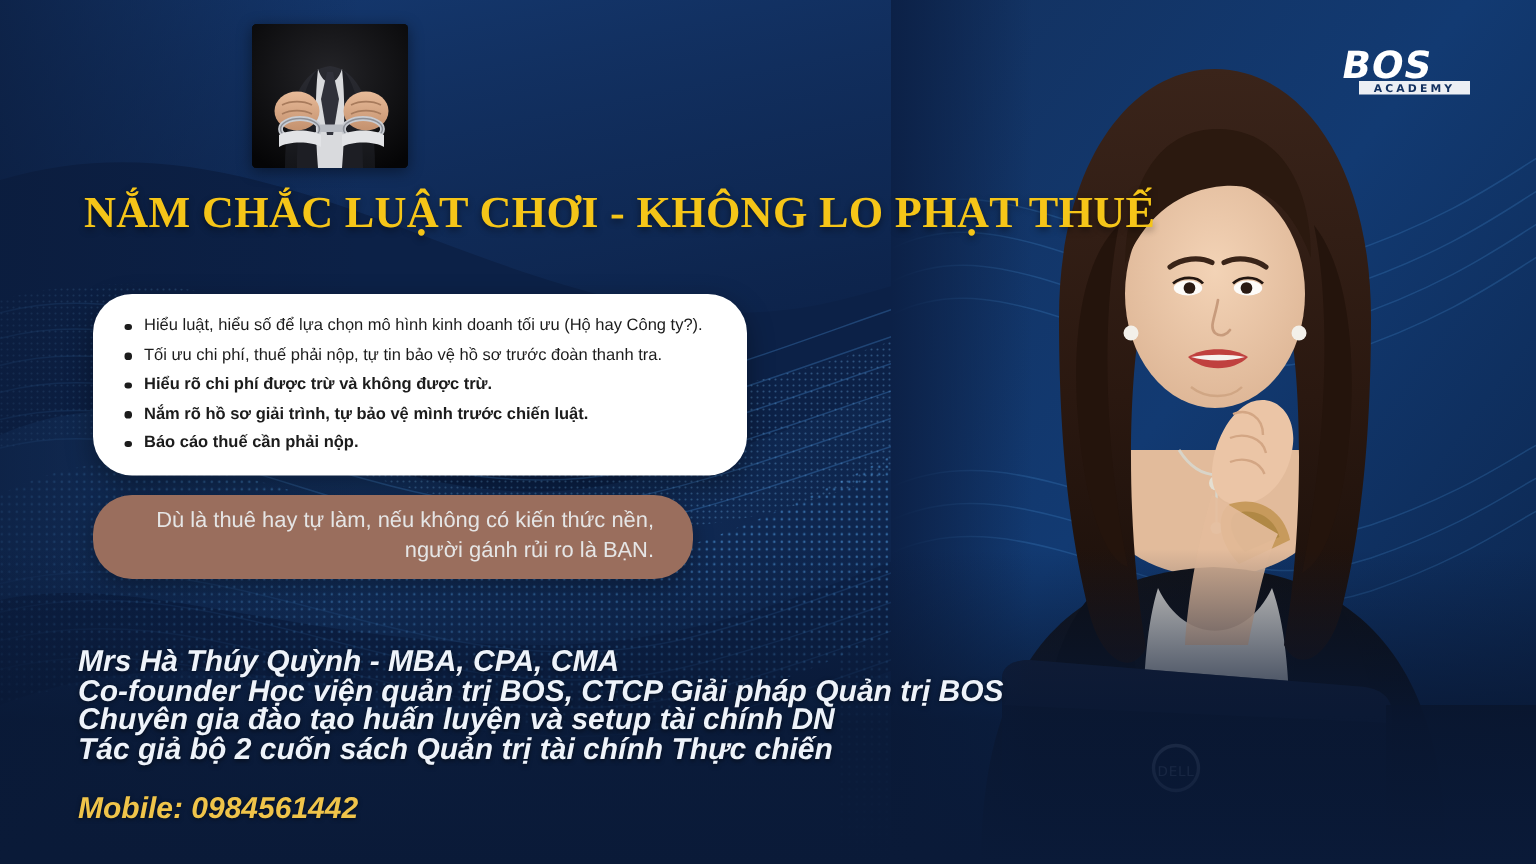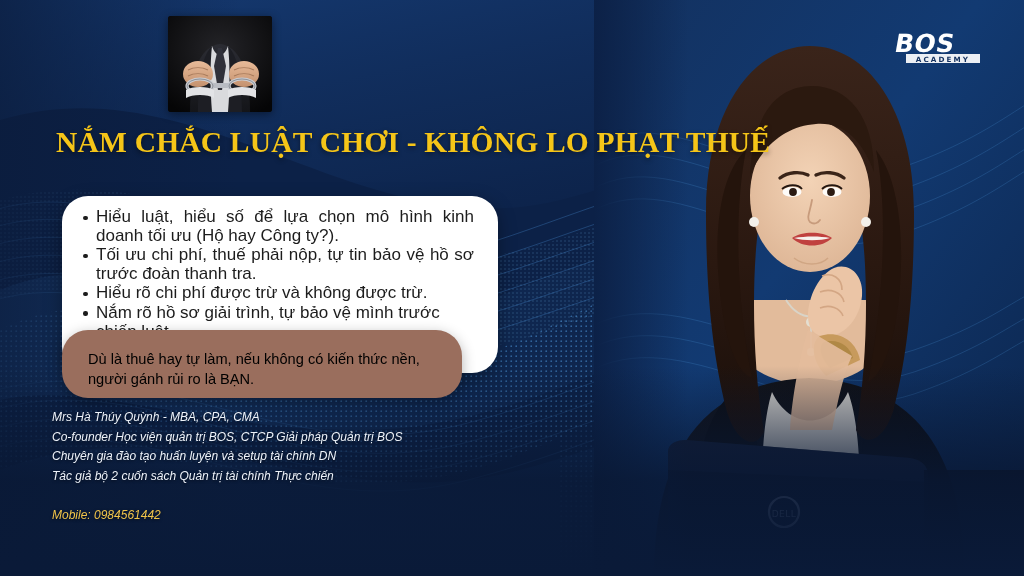--- a/index.html
+++ b/index.html
@@ -93,66 +93,67 @@
     box-shadow: 0 6px 18px rgba(0,0,0,0.35);
   }
   .bullet-card ul {
     margin: 0;
     padding: 0 0 0 20px;
     list-style: none;
   }
   .bullet-card li {
     position: relative;
     color: #1c1c1c;
-    font-size: 17px;
+    font-size: 11px;
     line-height: 18.6px;
     margin: 0 0 1px 0;
     text-align: justify;
     padding-right: 2px;
   }
   .bullet-card li:last-child { margin-bottom: 0; }
   .bullet-card li::before {
     content: "";
     position: absolute;
     left: -13px;
     top: 7.5px;
     width: 4.5px;
     height: 4.5px;
     border-radius: 50%;
     background: #1c1c1c;
   }
-  .bullet-card li.no-justify { text-align: left; }
+  .bullet-card li.no-justify { text-align: left; font-weight: bold; }
 
   
   .quote-pill {
     position: absolute;
     left: 62px;
     top: 330px;
     width: 400px;
     box-sizing: border-box;
-    padding: 20px 26px 9px;
+    padding: 8px 26px 9px;
     background: #9a6e5d;
     border-radius: 26px;
-    color: #000000;
+    color: #e5e5e5;
     font-size: 14.6px;
     line-height: 19.5px;
-    text-align: left;
+    text-align: right;
     box-shadow: 0 4px 14px rgba(0,0,0,0.3);
   }
 
   
   .credentials {
     position: absolute;
     left: 52px;
-    top: 408px;
+    top: 432px;
     font-style: italic;
-    font-size: 12px;
+    font-size: 20px;
     line-height: 19.5px;
     color: #eef3fa;
     text-shadow: 0 1px 3px rgba(0,0,0,0.5);
+    font-weight: bold;
   }
   .credentials .mobile {
     color: #f0c44a;
     margin-top: 20px;
   }
 
   
   .portrait {
     position: absolute;
     right: 0;

